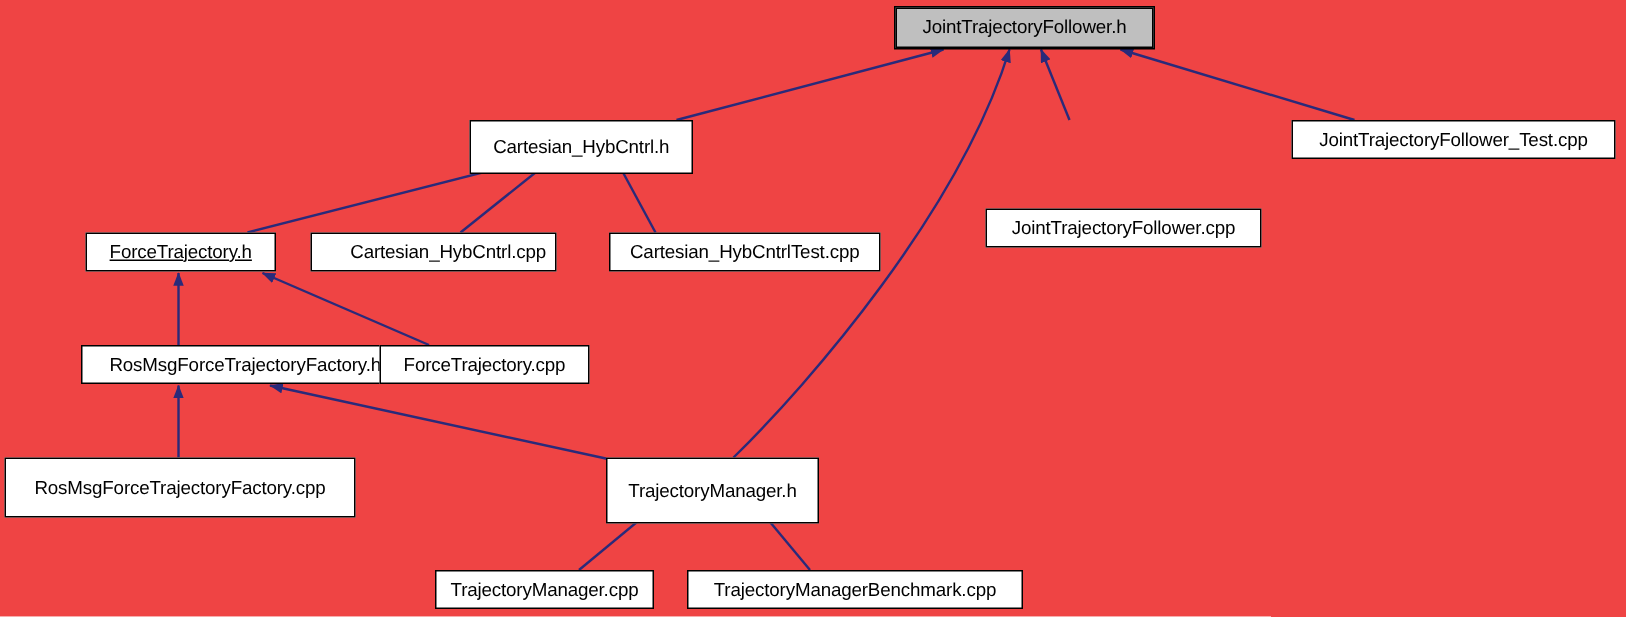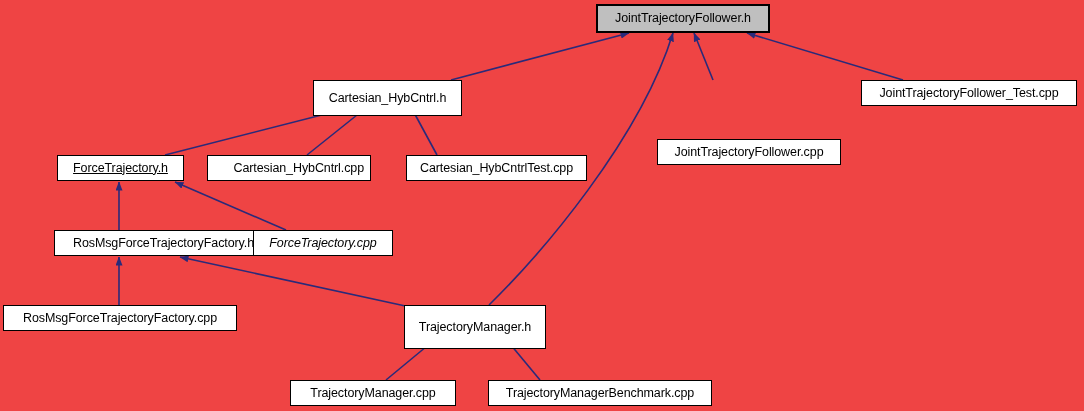--- a/index.html
+++ b/index.html
@@ -94,30 +94,30 @@
       </div>
       <div class="graph-node" style="left: 207px; top: 155px; width: 164px; height: 26px; justify-content: flex-end;">
         <span class="node-label">Cartesian_HybCntrl.cpp</span>
       </div>
       <div class="graph-node" style="left: 396px; top: 155px; width: 181px; height: 26px; margin-left: 10px;">
         <span class="node-label">Cartesian_HybCntrlTest.cpp</span>
       </div>
       <div class="graph-node" style="left: 10px; top: 230px; width: 219px; height: 26px; margin-left: 44px;">
         <span class="node-label">RosMsgForceTrajectoryFactory.h</span>
       </div>
-      <div class="graph-node" style="left: 253px; top: 230px; width: 140px; height: 26px; font-style: italic;">
+      <div class="graph-node" style="left: 253px; top: 230px; width: 140px; height: 26px;">
         <span class="node-label">ForceTrajectory.cpp</span>
       </div>
-      <div class="graph-node" style="left: 3px; top: 305px; width: 234px; height: 26px;">
+      <div class="graph-node" style="left: 3px; top: 305px; width: 234px; height: 40px;">
         <span class="node-label">RosMsgForceTrajectoryFactory.cpp</span>
       </div>
       <div class="graph-node" style="left: 404px; top: 305px; width: 142px; height: 44px;">
         <span class="node-label">TrajectoryManager.h</span>
       </div>
-      <div class="graph-node" style="left: 290px; top: 380px; width: 166px; height: 26px;">
+      <div class="graph-node" style="left: 290px; top: 380px; width: 146px; height: 26px;">
         <span class="node-label">TrajectoryManager.cpp</span>
       </div>
-      <div class="graph-node" style="left: 488px; top: 380px; width: 224px; height: 26px; justify-content: center;">
+      <div class="graph-node" style="left: 458px; top: 380px; width: 224px; height: 26px; justify-content: center;">
         <span class="node-label">TrajectoryManagerBenchmark.cpp</span>
       </div>
     </div>
 
 </div>
 
 </body></html>

